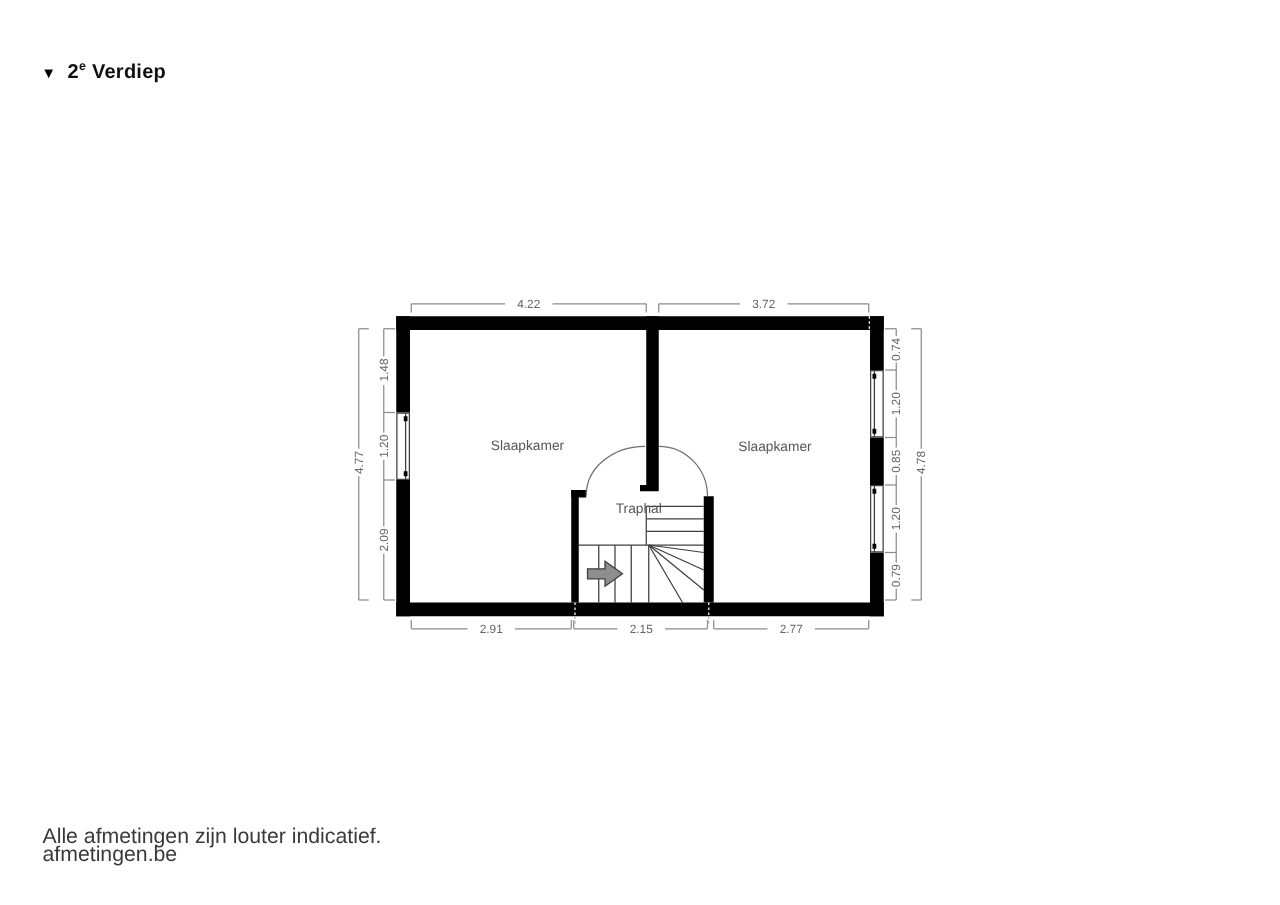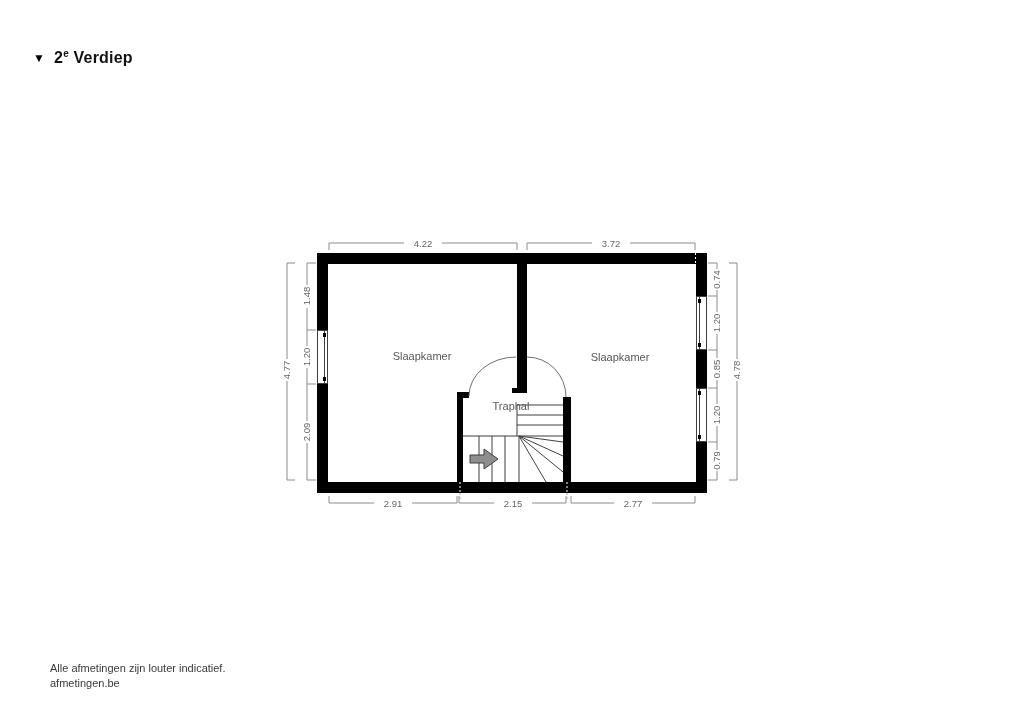--- a/index.html
+++ b/index.html
@@ -8,21 +8,21 @@
     font-family:"Liberation Sans","DejaVu Sans",sans-serif;overflow:hidden;
   }
   .title-bar{
     position:absolute;left:33px;top:48px;display:flex;align-items:center;
     color:#111111;font-weight:bold;font-size:16px;letter-spacing:.2px;
   }
   .title-bar .marker{font-size:12px;margin-right:9px;color:#000;}
   .title-bar sup{font-size:10px;font-weight:bold;}
   .plan-svg{position:absolute;left:0;top:0;}
   .footer{
-    position:absolute;left:34px;top:661px;color:#3a3a3a;font-size:11px;line-height:15px;margin-left:16px;
+    position:absolute;left:34px;top:661px;color:#3a3a3a;font-size:17px;line-height:15px;
   }
   text.dim{fill:#666666;font-size:9.5px;font-family:"Liberation Sans","DejaVu Sans",sans-serif;}
   text.room{fill:#57575a;font-size:11px;font-family:"Liberation Sans","DejaVu Sans",sans-serif;}
   .dimline{stroke:#8c8c8c;stroke-width:1;fill:none;}
   .ext{stroke:#aaaaaa;stroke-width:1;stroke-dasharray:2,2;fill:none;}
   .extw{stroke:#ffffff;stroke-width:1;stroke-dasharray:2,2;fill:none;}
   .stair{stroke:#3f3f3f;stroke-width:1;fill:none;}
   .arc{stroke:#6f6f6f;stroke-width:1;fill:none;}
   .winframe{stroke:#3f3f3f;stroke-width:1;fill:#ffffff;}
 </style>

